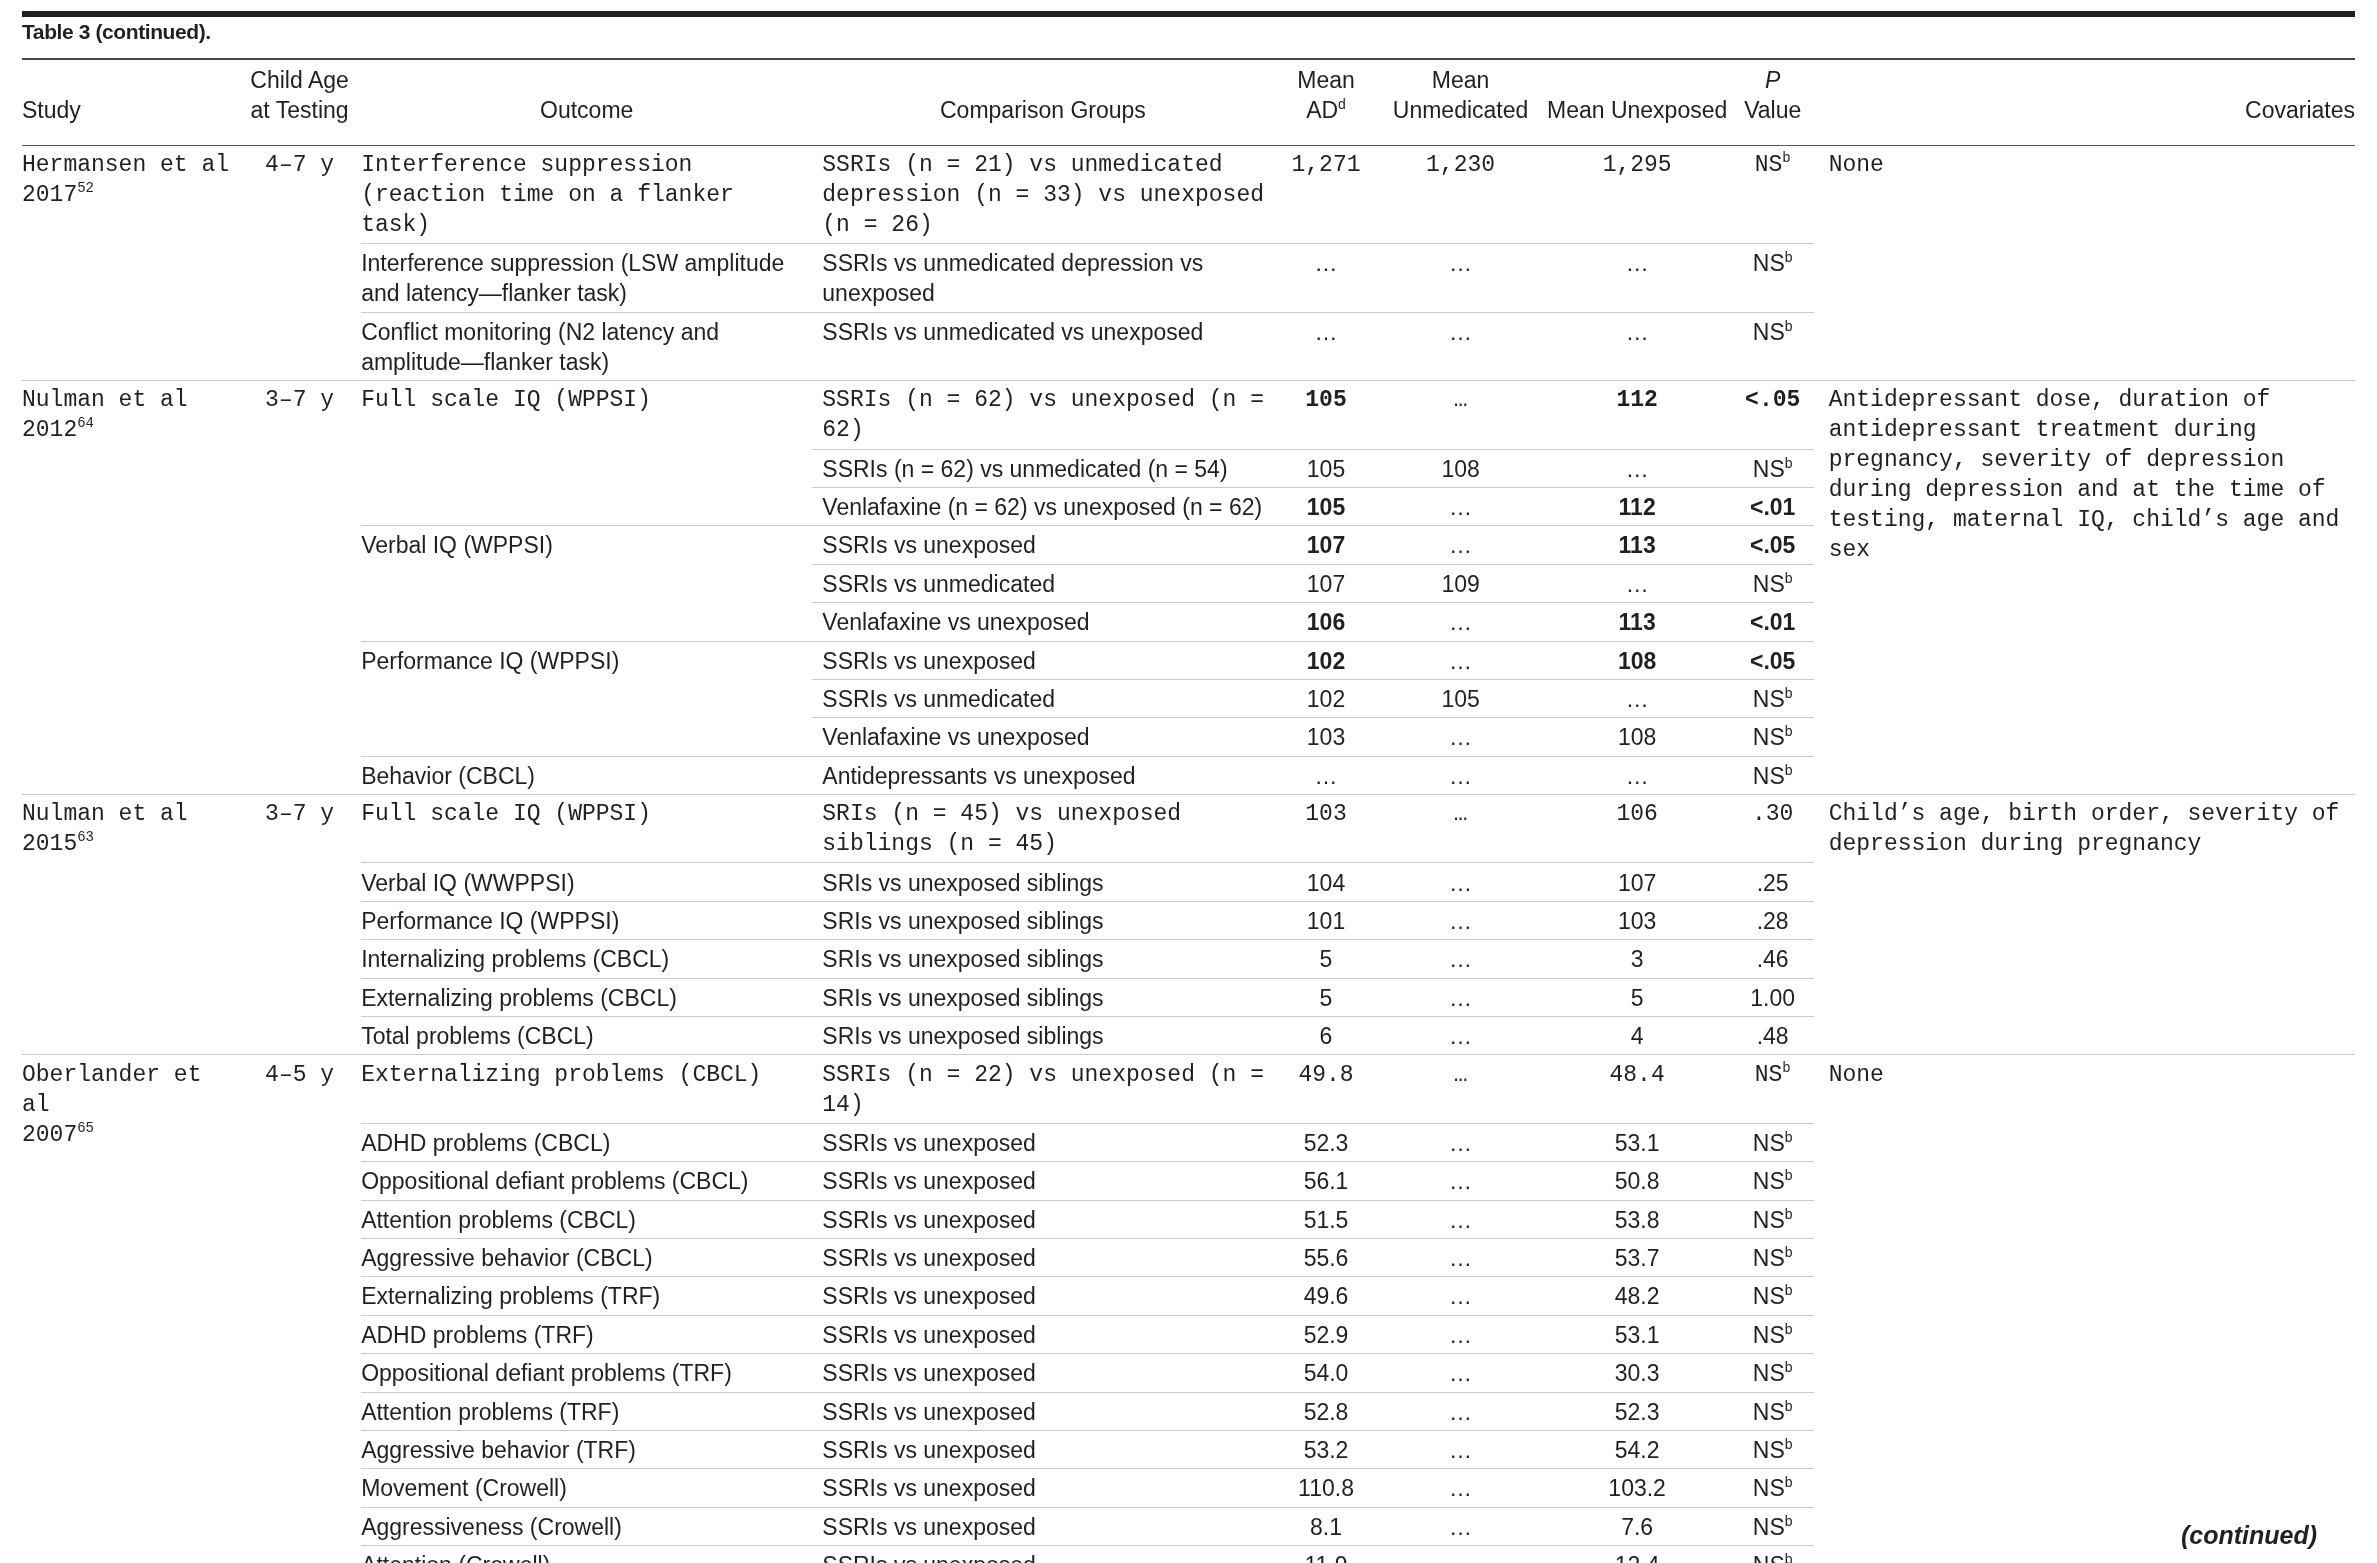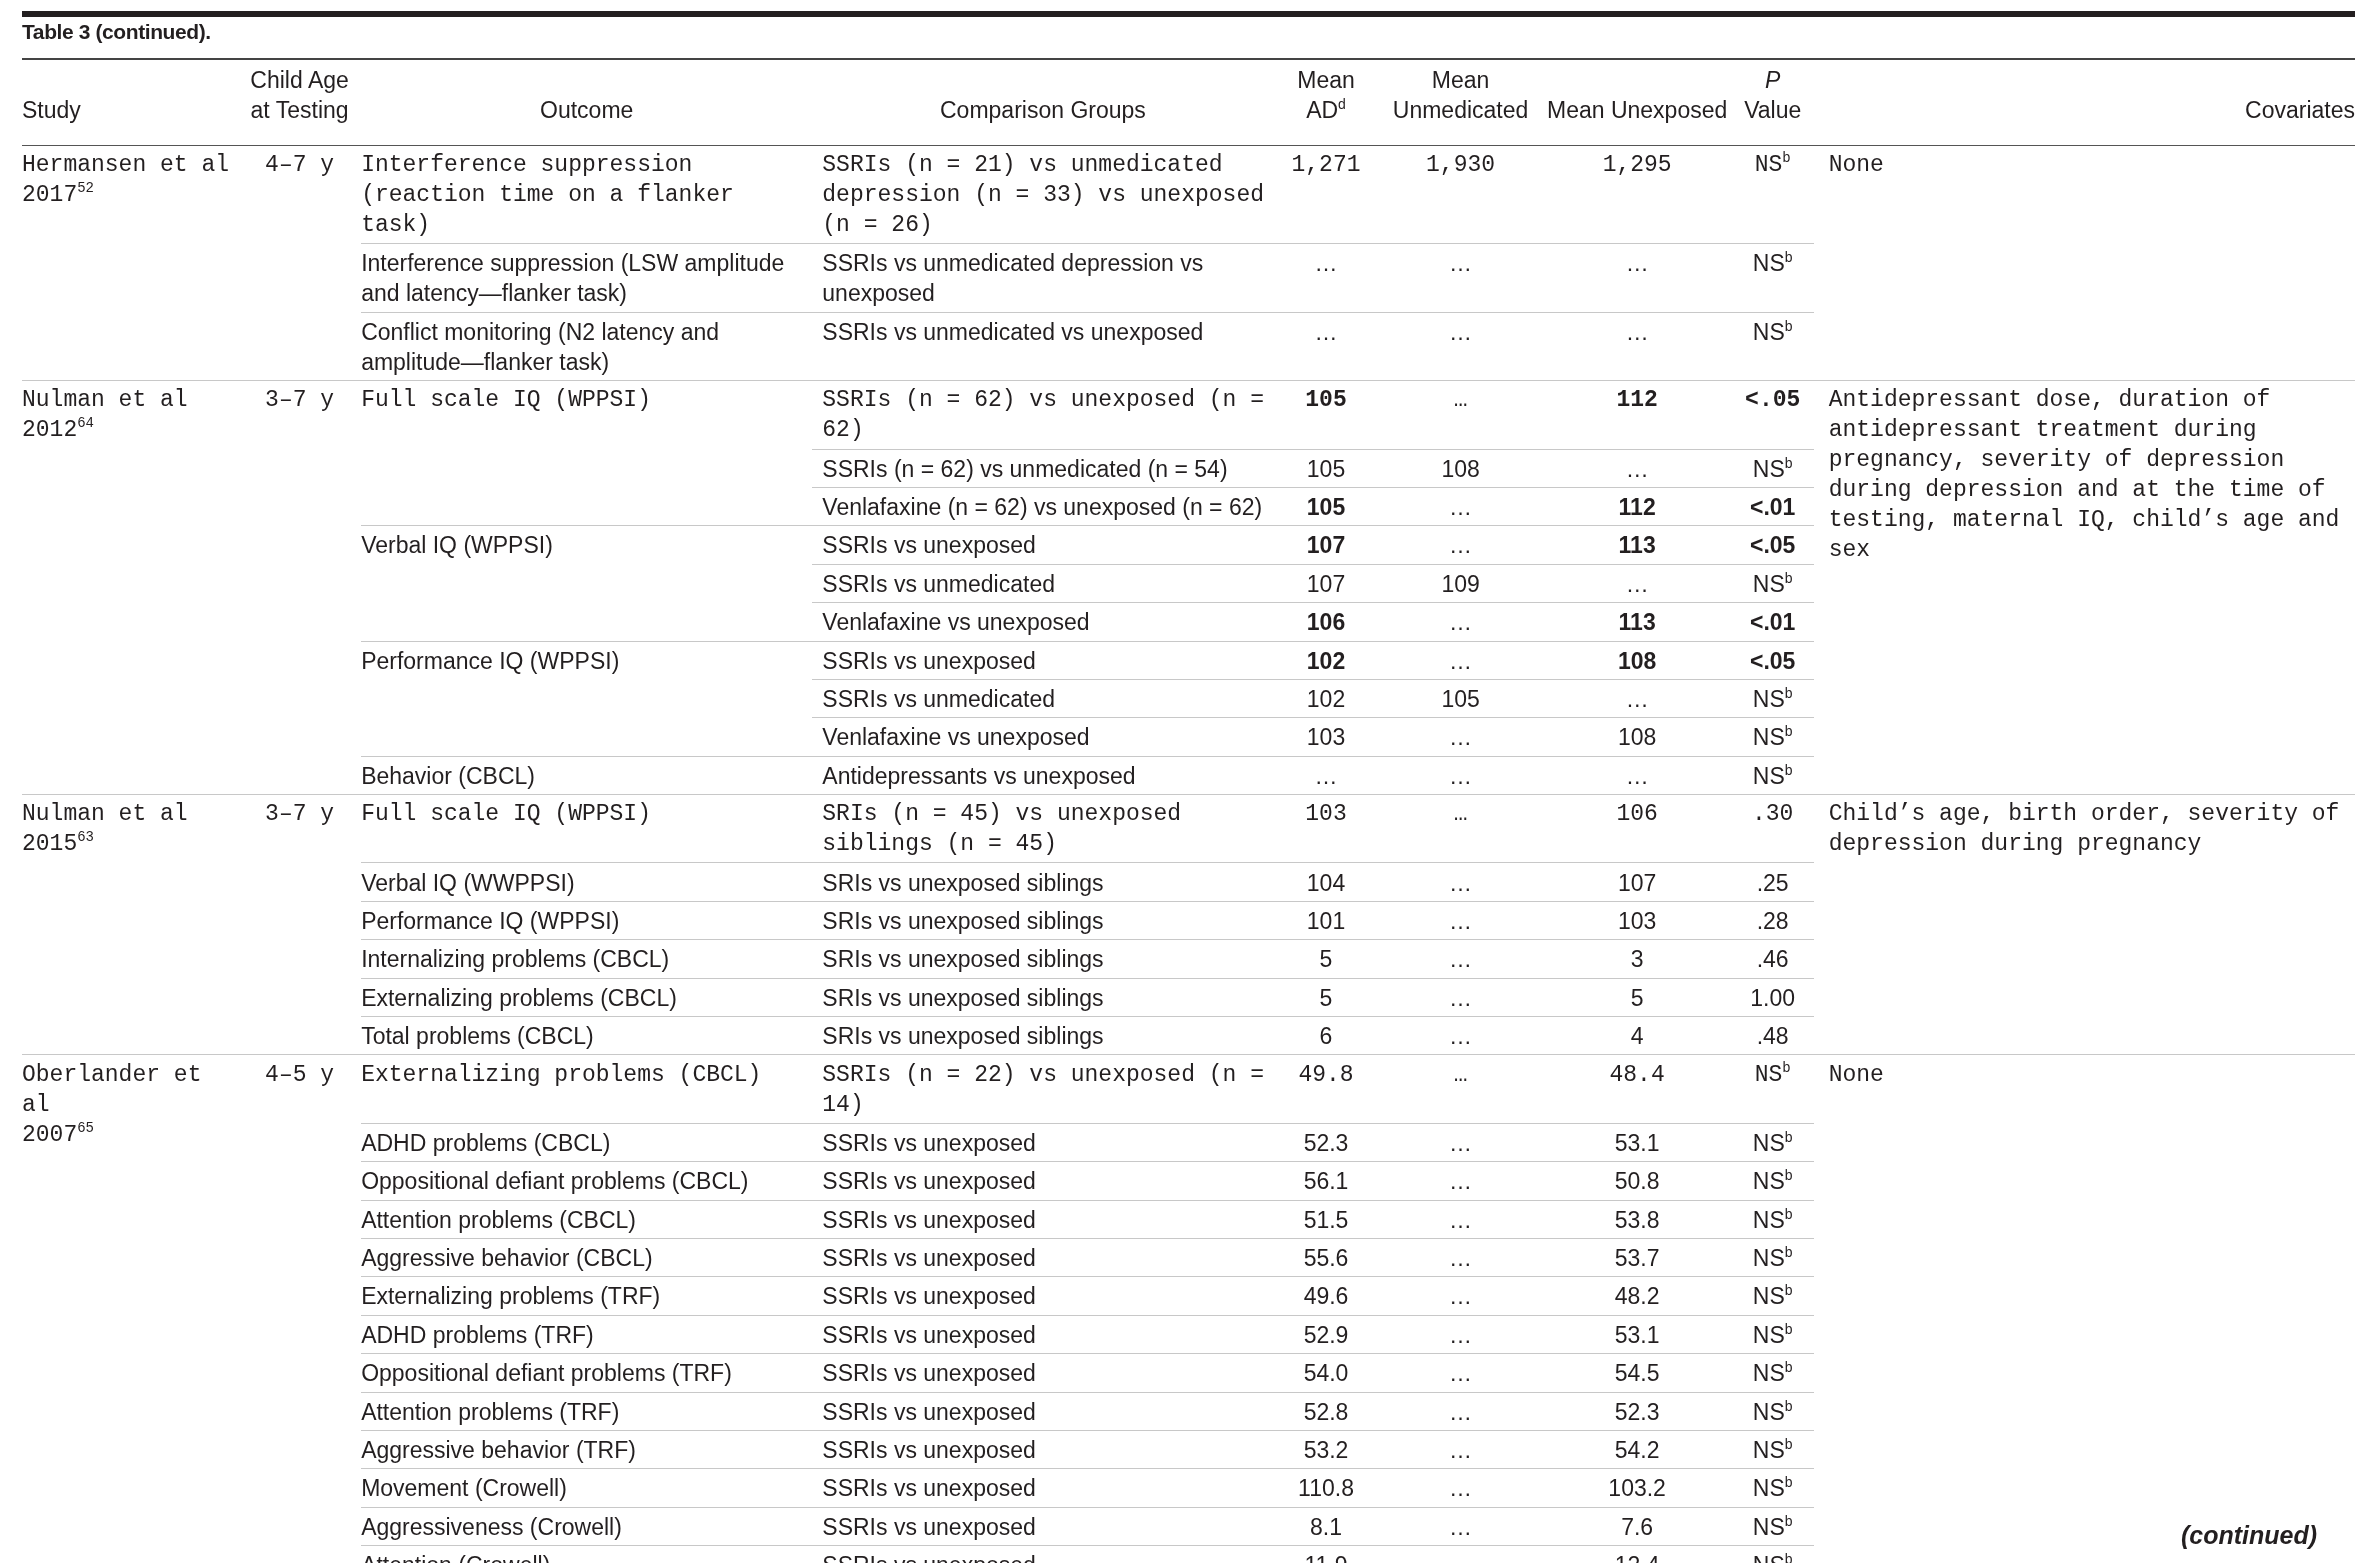--- a/index.html
+++ b/index.html
@@ -66,21 +66,21 @@
         <th class="cov"><span>Covariates</span></th>
       </tr>
     </thead>
     <tbody id="tbody">
         <tr class="study first">
           <td class="l" rowspan="3"><span>Hermansen et al</span><br><span>2017</span><sup>52</sup></td>
           <td class="c" rowspan="3">4–7 y</td>
           <td class="l o" rowspan="1">Interference suppression (reaction time on a flanker task)</td>
           <td class="l g pad-l">SSRIs (n = 21) vs unmedicated depression (n = 33) vs unexposed (n = 26)</td>
           <td class="c n">1,271</td>
-          <td class="c n">1,930</td>
+          <td class="c n">1,230</td>
           <td class="c n">1,295</td>
           <td class="c p"><span>NS</span><sup>b</sup></td>
           <td class="l cov" rowspan="3">None</td>
         </tr>
         <tr class="sub">
           <td class="l o" rowspan="1">Interference suppression (LSW amplitude and latency—flanker task)</td>
           <td class="l g pad-l">SSRIs vs unmedicated depression vs unexposed</td>
           <td class="c n">…</td>
           <td class="c n">…</td>
           <td class="c n">…</td>
@@ -279,21 +279,21 @@
           <td class="c n">52.9</td>
           <td class="c n">…</td>
           <td class="c n">53.1</td>
           <td class="c p"><span>NS</span><sup>b</sup></td>
         </tr>
         <tr class="sub">
           <td class="l o" rowspan="1">Oppositional defiant problems (TRF)</td>
           <td class="l g pad-l">SSRIs vs unexposed</td>
           <td class="c n">54.0</td>
           <td class="c n">…</td>
-          <td class="c n">54.5</td>
+          <td class="c n">30.3</td>
           <td class="c p"><span>NS</span><sup>b</sup></td>
         </tr>
         <tr class="sub">
           <td class="l o" rowspan="1">Attention problems (TRF)</td>
           <td class="l g pad-l">SSRIs vs unexposed</td>
           <td class="c n">52.8</td>
           <td class="c n">…</td>
           <td class="c n">52.3</td>
           <td class="c p"><span>NS</span><sup>b</sup></td>
         </tr>

